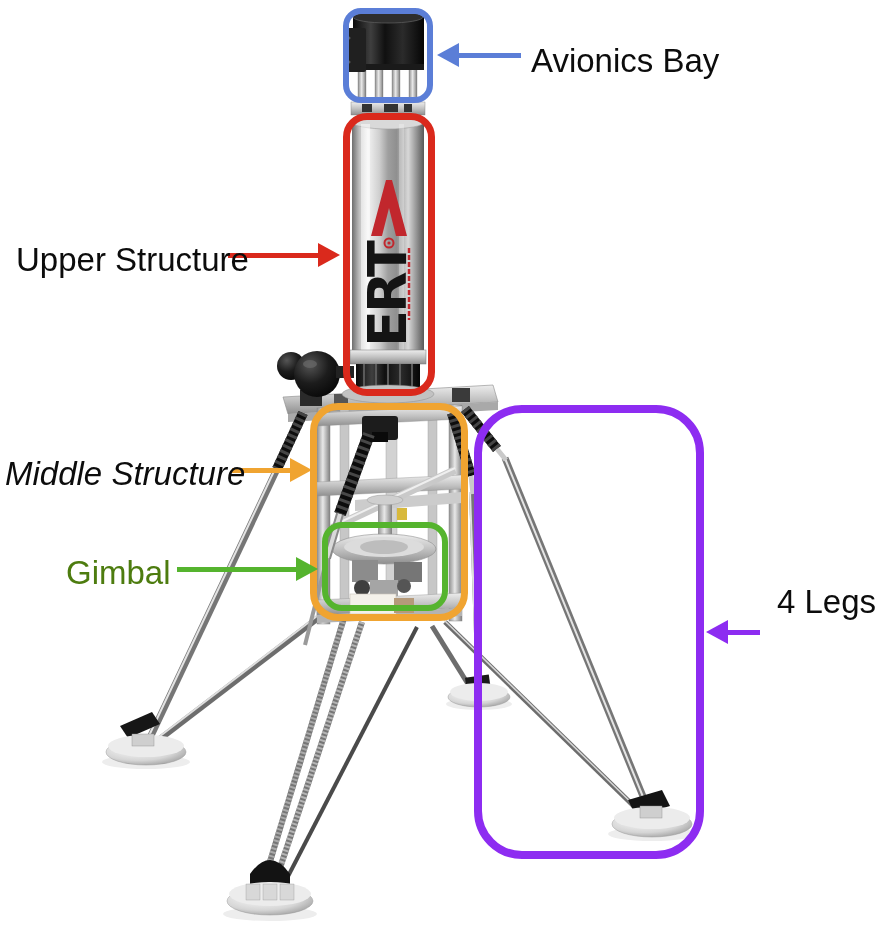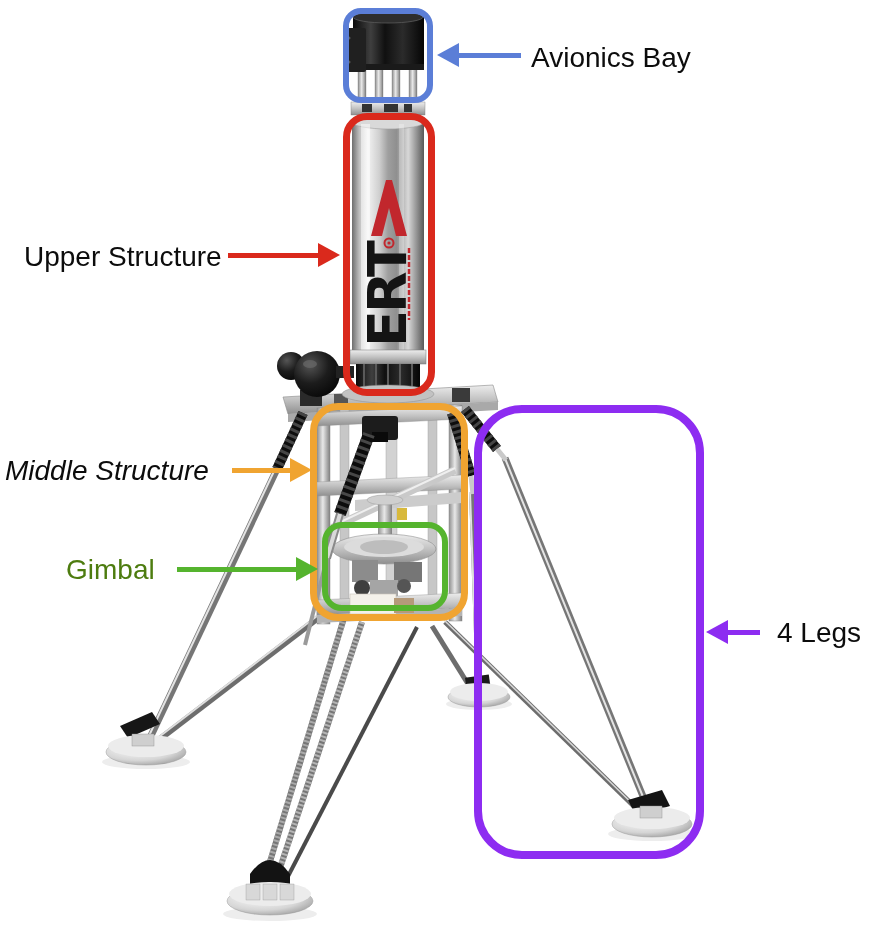--- a/index.html
+++ b/index.html
@@ -20,26 +20,26 @@
   .shaft{height:5px;}
   .head{width:0;height:0;border-top:12px solid transparent;border-bottom:12px solid transparent;}
   .head-right{border-left-width:22px;border-left-style:solid;}
   .head-left{border-right-width:22px;border-right-style:solid;}
   #arrow-avionics{left:437px;top:43px;}   #arrow-avionics .shaft{width:62px;}
   #arrow-upper{left:228px;top:243px;}     #arrow-upper .shaft{width:90px;}
   #arrow-middle{left:232px;top:458px;}    #arrow-middle .shaft{width:58px;}
   #arrow-gimbal{left:177px;top:557px;}    #arrow-gimbal .shaft{width:119px;}
   #arrow-legs{left:706px;top:620px;}      #arrow-legs .shaft{width:32px;}
   
-  .ann-label{position:absolute;font-size:28px;line-height:1;color:#0c0c0c;white-space:nowrap;}
+  .ann-label{position:absolute;font-size:33px;line-height:1;color:#0c0c0c;white-space:nowrap;}
   #label-avionics{left:531px;top:44px;}
-  #label-upper{left:24px;top:243px;}
+  #label-upper{left:16px;top:243px;}
   #label-middle{left:5px;top:457px;}
   #label-gimbal{left:66px;top:556px;}
-  #label-legs{left:777px;top:619px;}
+  #label-legs{left:777px;top:585px;}
 </style>
 </head>
 <body>
 
 <div class="stage">
 
   <svg class="render" width="876" height="928" viewBox="0 0 876 928" aria-hidden="true">
     <defs>
       <linearGradient id="gc" x1="0" y1="0" x2="1" y2="0">
         <stop offset="0" stop-color="#6e6e6e"></stop>

